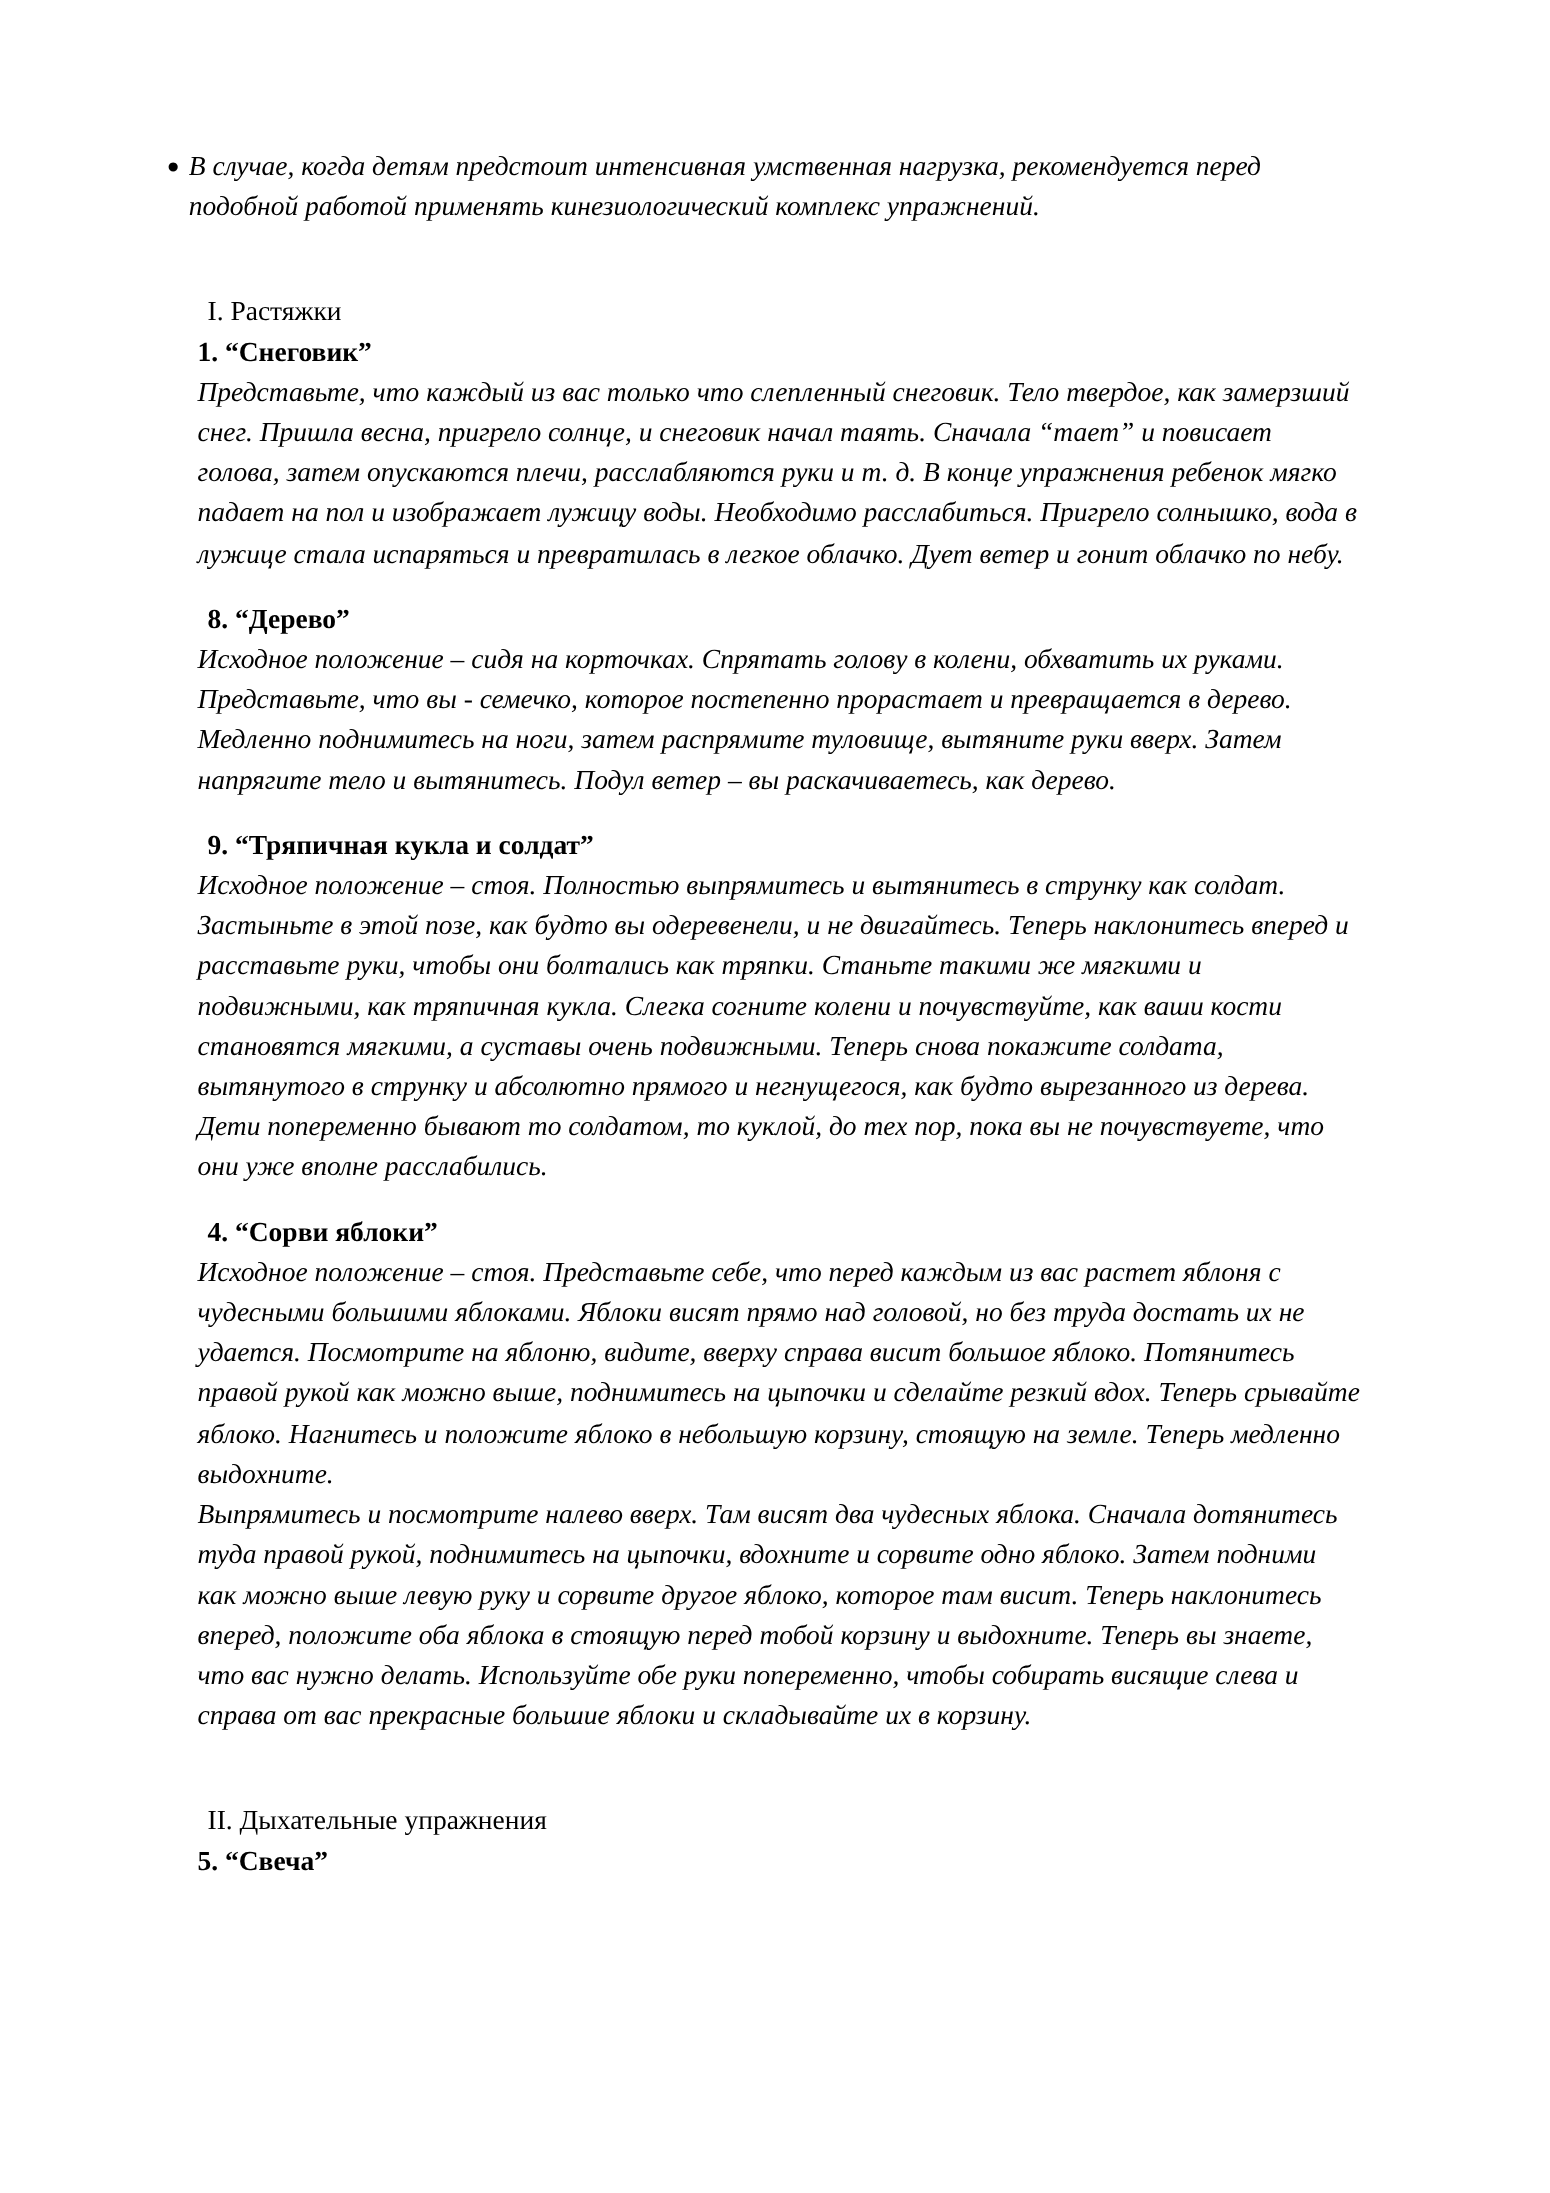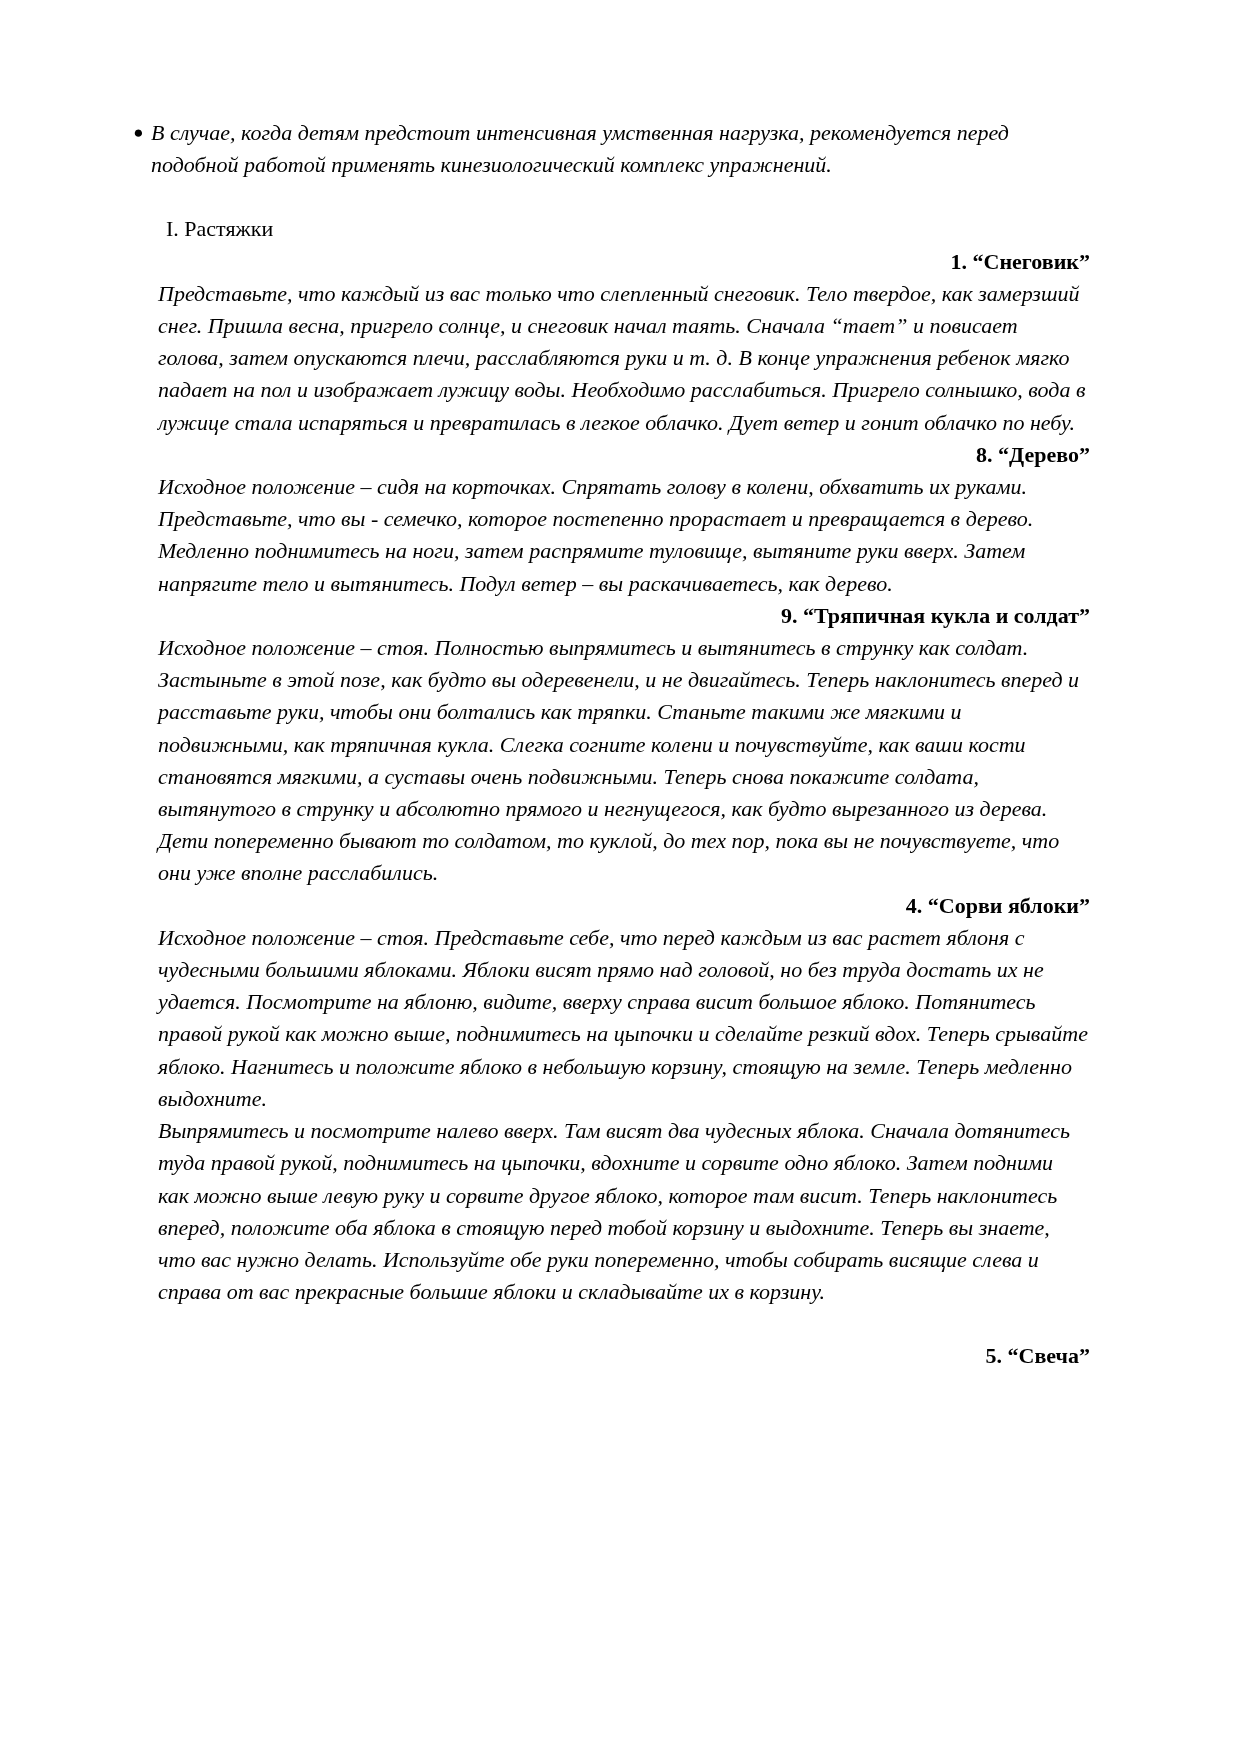--- a/index.html
+++ b/index.html
@@ -45,24 +45,24 @@
     padding-left: 1px;
   }
   .gap {
     height: 32px;
   }
   .heading-plain {
     font-weight: normal;
   }
   .heading-bold {
     font-weight: bold;
-    text-align: right;
   }
   .hsp {
     padding-left: 8px;
+    margin-top: 20px;
   }
   .body-para {
     max-width: 930px;
     font-style: italic;
   }
 </style>
 </head>
 <body>
 
 <div class="page">
@@ -84,16 +84,17 @@
 
   <p class="heading-bold hsp">9. “Тряпичная кукла и солдат”</p>
   <p class="body-para">Исходное положение – стоя. Полностью выпрямитесь и вытянитесь в струнку как солдат. Застыньте в этой позе, как будто вы одеревенели, и не двигайтесь. Теперь наклонитесь вперед и расставьте руки, чтобы они болтались как тряпки. Станьте такими же мягкими и подвижными, как тряпичная кукла. Слегка согните колени и почувствуйте, как ваши кости становятся мягкими, а суставы очень подвижными. Теперь снова покажите солдата, вытянутого в струнку и абсолютно прямого и негнущегося, как будто вырезанного из дерева. Дети попеременно бывают то солдатом, то куклой, до тех пор, пока вы не почувствуете, что они уже вполне расслабились.</p>
 
   <p class="heading-bold hsp">4. “Сорви яблоки”</p>
   <p class="body-para">Исходное положение – стоя. Представьте себе, что перед каждым из вас растет яблоня с чудесными большими яблоками. Яблоки висят прямо над головой, но без труда достать их не удается. Посмотрите на яблоню, видите, вверху справа висит большое яблоко. Потянитесь правой рукой как можно выше, поднимитесь на цыпочки и сделайте резкий вдох. Теперь срывайте яблоко. Нагнитесь и положите яблоко в небольшую корзину, стоящую на земле. Теперь медленно выдохните.</p>
   <p class="body-para">Выпрямитесь и посмотрите налево вверх. Там висят два чудесных яблока. Сначала дотянитесь туда правой рукой, поднимитесь на цыпочки, вдохните и сорвите одно яблоко. Затем подними как можно выше левую руку и сорвите другое яблоко, которое там висит. Теперь наклонитесь вперед, положите оба яблока в стоящую перед тобой корзину и выдохните. Теперь вы знаете, что вас нужно делать. Используйте обе руки попеременно, чтобы собирать висящие слева и справа от вас прекрасные большие яблоки и складывайте их в корзину.</p>
 
   <div class="gap"></div>
 
+  <p class="heading-plain hsp">II. Дыхательные упражнения</p>
 
   <p class="heading-bold">5. “Свеча”</p>
 
 </div>
 
 </body></html>

